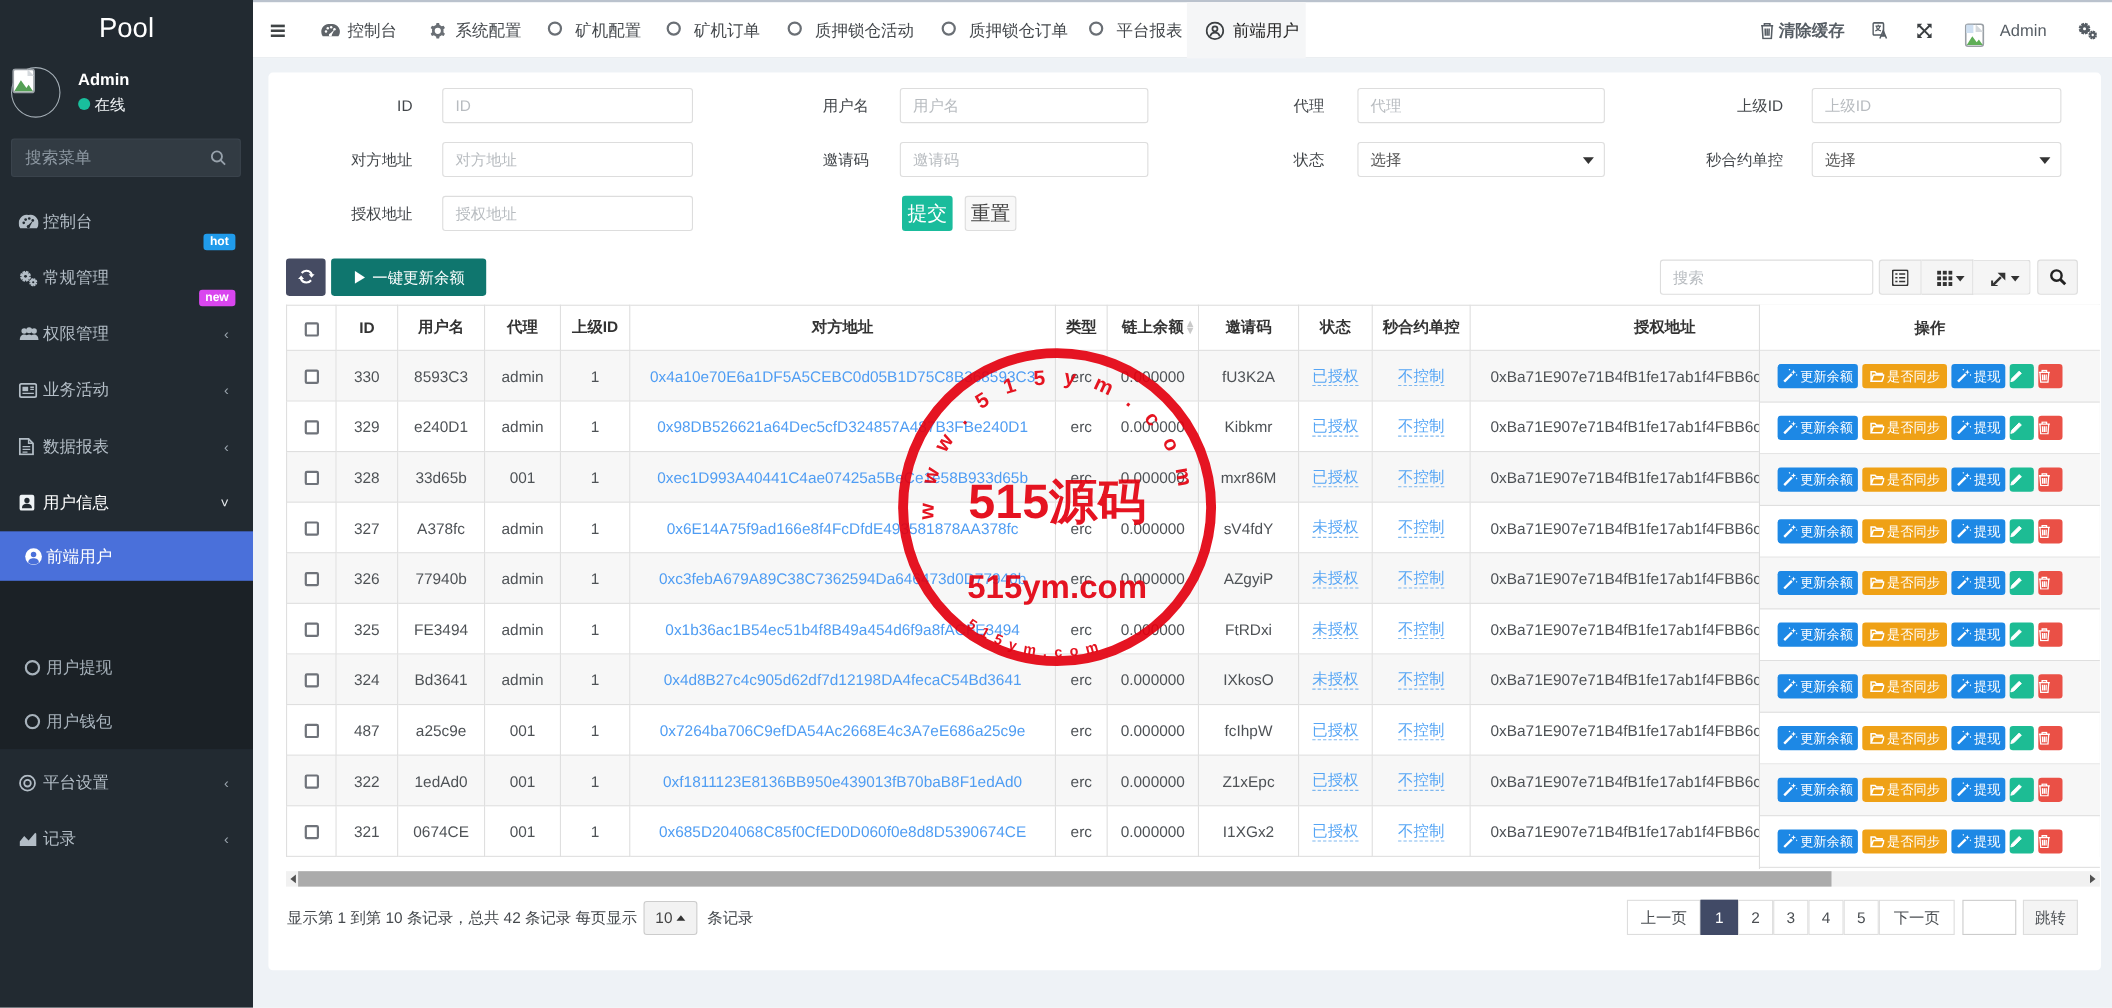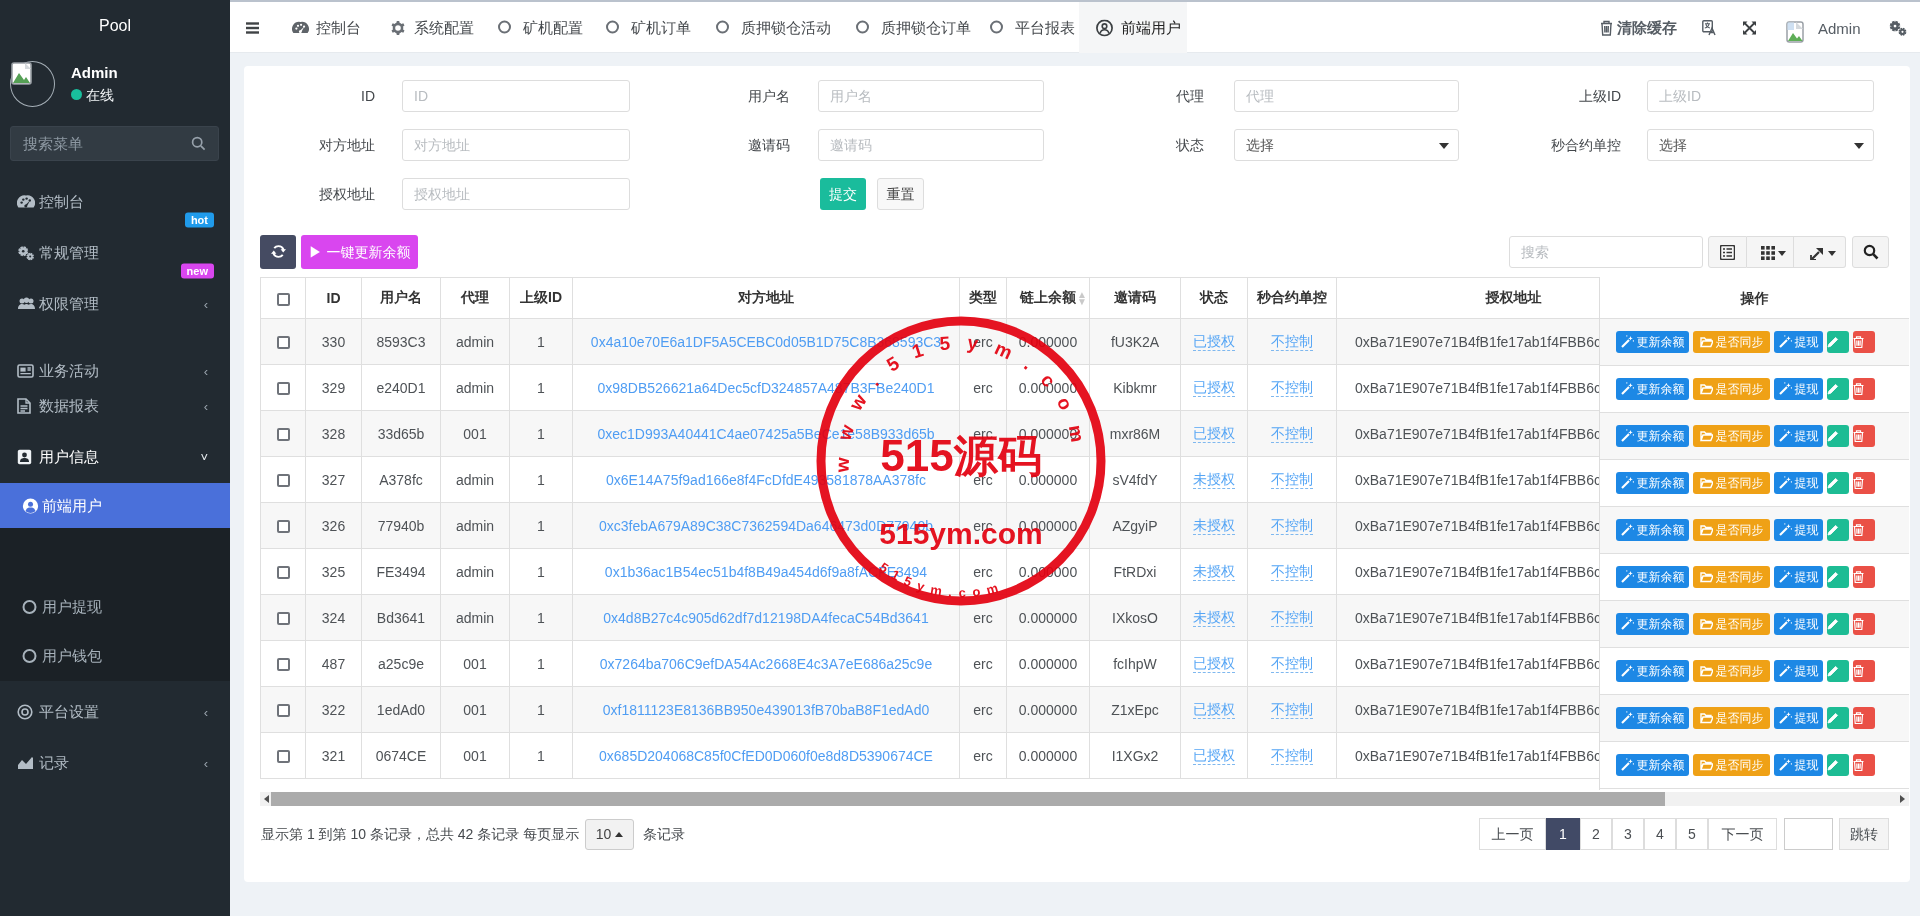--- a/index.html
+++ b/index.html
@@ -1,21 +1,21 @@
 <!DOCTYPE html>
 <html lang="zh"><head>
 <meta charset="utf-8">
 <title>Pool</title>
 <style>
 *{margin:0;padding:0;box-sizing:border-box;}
 html,body{width:1920px;height:916px;overflow:hidden;font-family:"Liberation Sans",sans-serif;background:#eef2f6;}
 .abs{position:absolute;}
 
 #sidebar{position:absolute;left:0;top:0;width:230px;height:916px;background:#222a31;color:#b3bdc6;}
-#logo{height:53px;line-height:52px;text-align:center;color:#fff;font-size:16px;}
+#logo{height:53px;line-height:52px;text-align:center;color:#fff;font-size:25px;}
 #userpanel{position:absolute;left:0;top:55px;width:230px;height:60px;}
 .avatar-circle{position:absolute;left:10px;top:6px;width:45px;height:46px;border-radius:50%;border:1px solid rgba(210,220,228,.75);}
 #userpanel .uname{position:absolute;left:71px;top:9px;font-size:15px;font-weight:bold;color:#fff;}
 #userpanel .ustate{position:absolute;left:71px;top:32px;font-size:14px;color:#f2f5f7;}
 #userpanel .dot{display:inline-block;width:11px;height:11px;border-radius:50%;background:#19bf9d;margin-right:4px;}
 #sbsearch{position:absolute;left:10px;top:126px;width:209px;height:35px;background:#323b43;border:1px solid #3a434c;border-radius:3px;color:#8d98a2;font-size:15px;line-height:33px;padding-left:12px;}
 #sbsearch .mag{position:absolute;right:12px;top:9px;}
 .menu-item{position:absolute;left:0;width:230px;height:51px;font-size:15px;color:#b3bdc6;}
 .menu-item .mi-ic{position:absolute;left:17px;top:50%;transform:translateY(-50%);width:17px;text-align:center;}
 .menu-item .mi-tx{position:absolute;left:39px;top:50%;transform:translateY(-50%);}
@@ -33,21 +33,21 @@
 .t-tx{position:absolute;top:50%;transform:translateY(-50%);white-space:nowrap;}
 #activetab{position:absolute;left:849px;top:0;width:108px;height:51px;background:#f5f6f7;}
 .circ{display:inline-block;width:13px;height:13px;border:2px solid #6a6f75;border-radius:50%;}
 .nav-right{position:absolute;top:0;height:51px;color:#565d64;font-size:15px;}
 
 #card{position:absolute;left:244px;top:66px;width:1666px;height:816px;background:#fff;border-radius:4px;}
 .flabel{position:absolute;font-size:14px;color:#43474b;text-align:right;line-height:32px;}
 .finput{position:absolute;height:32px;border:1px solid #ddd;border-radius:3px;font-size:14px;color:#444;background:#fff;line-height:30px;padding-left:11px;}
 .finput .ph{color:#b8bcc0;}
 .fselect .car{position:absolute;right:9px;top:13px;width:0;height:0;border-left:5px solid transparent;border-right:5px solid transparent;border-top:6px solid #333;}
-.btn{position:absolute;border-radius:3px;font-size:14px;text-align:center;border:none;}
+.btn{position:absolute;border-radius:3px;font-size:18px;text-align:center;border:none;}
 
 #tablewrap{position:absolute;left:16px;top:211px;width:1649px;height:513px;}
 table{border-collapse:collapse;table-layout:fixed;width:1649px;font-size:14px;color:#4e5256;}
 th,td{border:1px solid #dfdfdf;text-align:center;overflow:hidden;white-space:nowrap;}
 th{height:41px;font-size:14px;color:#333;background:#fff;font-weight:bold;}
 td{height:46px;}
 tr.odd td{background:#f7f7f7;}
 td.addr,a.lk{color:#4f9df3;text-decoration:none;}
 .dashed{color:#55a5f5;border-bottom:1px dashed #7fb8ef;padding-bottom:1px;}
 .cbx{display:inline-block;width:13px;height:13px;border:2px solid #6f737a;border-radius:2px;background:#fff;vertical-align:middle;}
@@ -129,21 +129,21 @@
             <circle cx="5" cy="4" r="2.5"></circle>
             <circle cx="9.5" cy="3.2" r="2.7"></circle>
             <circle cx="14" cy="4" r="2.5"></circle>
             <path d="M1 12 C1 8.5 3 7 5 7 C6 7 6.8 7.3 7.4 7.8 C8 7.2 8.7 7 9.5 7 C10.3 7 11 7.2 11.6 7.8 C12.2 7.3 13 7 14 7 C16 7 18 8.5 18 12 Z"></path>
           </g>
         </svg>
       </span>
     <span class="mi-tx">权限管理</span>
       <span class="chev">‹</span>
     </div>
-  <div class="menu-item" style="top:345px">
+  <div class="menu-item" style="top:329px">
       <span class="mi-ic">
     <svg width="17" height="14" viewBox="0 0 17 14">
           <rect x="1" y="1" width="15" height="12" rx="1.5" fill="none" stroke="#b3bdc6" stroke-width="1.6"></rect>
           <rect x="3.4" y="3.6" width="5.2" height="4" fill="#b3bdc6"></rect>
           <path d="M10.5 4 L13.8 4 M10.5 6 L13.8 6 M3.4 9.6 L13.8 9.6" stroke="#b3bdc6" stroke-width="1.3"></path>
         </svg>
       </span>
     <span class="mi-tx">业务活动</span>
       <span class="chev">‹</span>
     </div>
@@ -355,21 +355,21 @@
   <div class="flabel" style="left:26px;top:112px;width:105px;">授权地址</div>
   <div class="finput" style="left:158px;top:112px;width:228px;"><span class="ph">授权地址</span></div>
   <div class="btn" style="left:576px;top:112px;width:46px;height:32px;background:#1abc9c;color:#fff;line-height:32px;">提交</div>
   <div class="btn" style="left:633px;top:112px;width:47px;height:32px;background:#f8f8f8;border:1px solid #ddd;color:#454545;line-height:30px;">重置</div>
 
   <div class="btn" style="left:16px;top:169px;width:36px;height:34px;background:#454b62;">
     <svg style="margin:8px auto 0" width="17" height="17" viewBox="0 0 17 17">
         <path d="M8.5 2.2 A6.3 6.3 0 0 1 14.4 6.3 L16 6.3 L13.2 9.5 L10.6 6.3 L12.3 6.3 A4.4 4.4 0 0 0 8.5 4.1 A4.4 4.4 0 0 0 5 5.8 L3.5 4.5 A6.3 6.3 0 0 1 8.5 2.2 Z M8.5 14.8 A6.3 6.3 0 0 1 2.6 10.7 L1 10.7 L3.8 7.5 L6.4 10.7 L4.7 10.7 A4.4 4.4 0 0 0 8.5 12.9 A4.4 4.4 0 0 0 12 11.2 L13.5 12.5 A6.3 6.3 0 0 1 8.5 14.8 Z" fill="#fff"></path>
       </svg>
   </div>
-  <div class="btn" style="left:57px;top:169px;width:117px;height:34px;background:#d946ef;color:#fff;line-height:34px;font-size:14px;">▶ 一键更新余额</div>
+  <div class="btn" style="left:57px;top:169px;width:141px;height:34px;background:#0f766e;color:#fff;line-height:34px;font-size:14px;">▶ 一键更新余额</div>
   <div class="finput" style="left:1265px;top:170px;width:194px;height:32px;"><span class="ph">搜索</span></div>
   <div class="btn" style="left:1464px;top:170px;width:39px;height:32px;background:#f5f5f5;border:1px solid #ddd;border-radius:3px 0 0 3px;">
     <svg style="margin:8px auto 0" width="15" height="15" viewBox="0 0 15 15">
         <rect x="0.5" y="0.5" width="14" height="14" rx="1.5" fill="none" stroke="#333" stroke-width="1.5"></rect>
         <path d="M3 4 L5 4 M3 7.5 L5 7.5 M3 11 L5 11 M6.5 4 L12 4 M6.5 7.5 L12 7.5 M6.5 11 L12 11" stroke="#333" stroke-width="1.4"></path>
       </svg>
     </div>
   <div class="btn" style="left:1503px;top:170px;width:47px;height:32px;background:#f5f5f5;border:1px solid #ddd;border-left:none;border-radius:0;">
     <svg style="margin:9px 0 0 7px;display:inline-block" width="14" height="14" viewBox="0 0 14 14">
         <g fill="#333">

